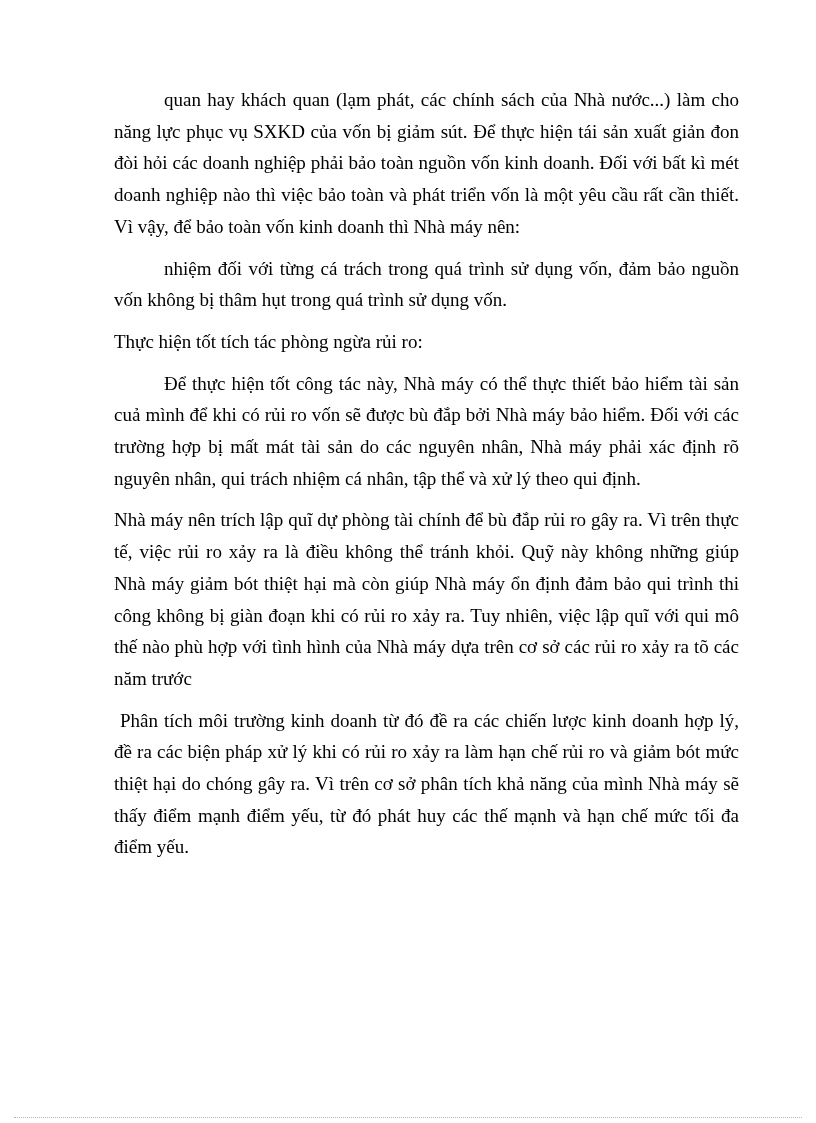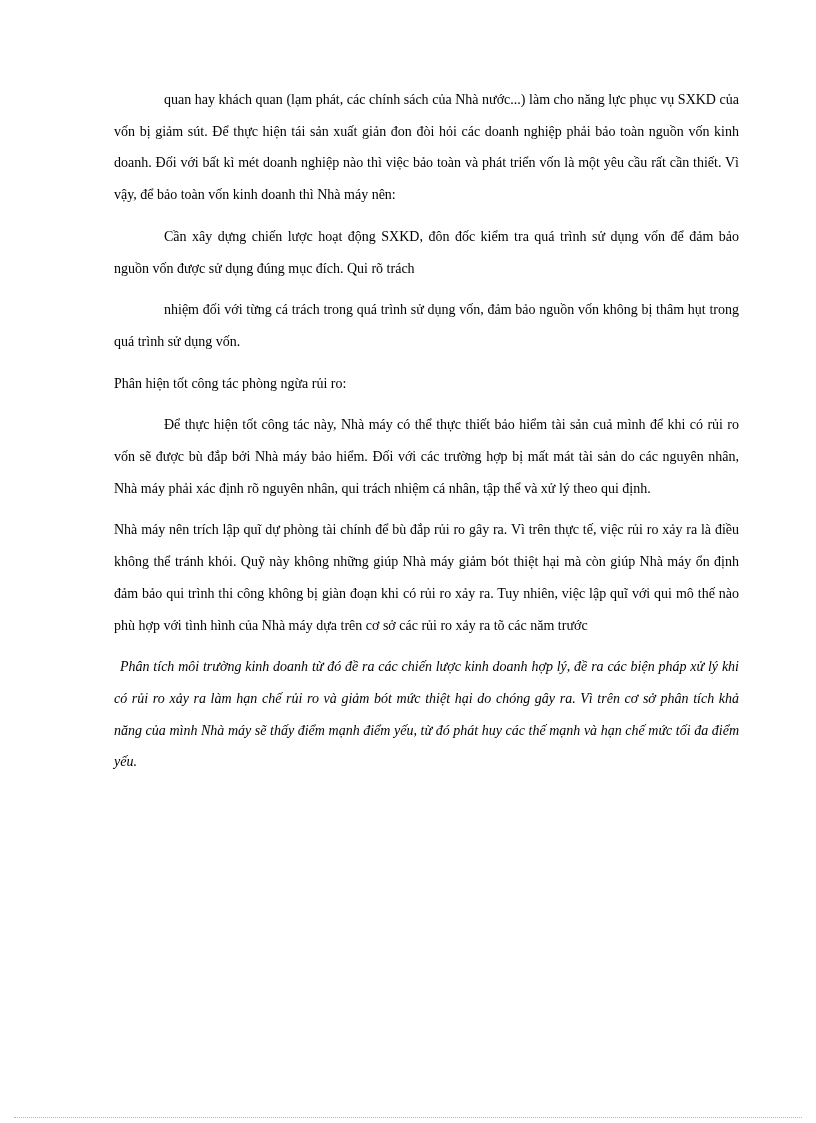--- a/index.html
+++ b/index.html
@@ -14,54 +14,52 @@
     background: #ffffff;
     overflow: hidden;
     font-family: "Liberation Serif", "DejaVu Serif", serif;
     color: #000000;
   }
   .doc-body {
     position: absolute;
     top: 84px;
     left: 114px;
     width: 625px;
-    font-size: 14px;
+    font-size: 19px;
     line-height: 31.7px;
     text-align: justify;
   }
   .doc-body p {
     margin: 0 0 10px 0;
     padding: 0;
   }
   .p-indent {
     text-indent: 50px;
   }
   .p-flush {
     text-indent: 0;
   }
   .p-space {
     text-indent: 6px;
-    font-style: italic;
   }
   .page-bottom-divider {
     position: absolute;
     left: 14px;
     right: 14px;
     top: 1117px;
     height: 0;
     border-top: 1px dotted #b3b3b3;
   }
 </style>
 </head>
 <body>
 
 <div class="page">
   <div class="doc-body">
     <p class="p-indent">quan hay khách quan (lạm phát, các chính sách của Nhà nước...) làm cho năng lực phục vụ SXKD của vốn bị giảm sút. Để thực hiện tái sản xuất giản đon đòi hỏi các doanh nghiệp phải bảo toàn nguồn vốn kinh doanh. Đối với bất kì mét doanh nghiệp nào thì việc bảo toàn và phát triển vốn là một yêu cầu rất cần thiết.  Vì vậy,  để bảo toàn vốn kinh  doanh thì Nhà máy nên:</p>
-    <p class="p-indent">Cần xây dựng chiến lược hoạt động SXKD, đôn đốc kiểm tra quá trình sử dụng vốn để đảm bảo nguồn vốn được sử dụng đúng mục đích. Qui rõ trách</p>
     <p class="p-indent">nhiệm đối với từng cá trách trong quá trình sử dụng vốn, đảm bảo nguồn vốn không bị thâm hụt trong quá trình sử dụng vốn.</p>
-    <p class="p-flush">Phân hiện tốt công tác phòng ngừa rủi ro:</p>
+    <p class="p-flush">Thực hiện tốt tích tác phòng ngừa rủi ro:</p>
     <p class="p-indent">Để thực hiện tốt công tác này, Nhà máy có thể thực thiết bảo hiểm tài sản cuả mình để khi có rủi ro vốn sẽ được bù đắp bởi Nhà máy bảo hiểm. Đối với các trường hợp bị mất mát tài sản do các nguyên nhân, Nhà máy phải xác định rõ nguyên nhân, qui trách nhiệm cá nhân, tập thể và xử lý theo qui định.</p>
     <p class="p-flush">Nhà máy nên trích lập quĩ dự phòng tài chính để bù đắp rủi ro gây ra. Vì trên thực tế, việc rủi ro xảy ra là điều không thể tránh khỏi. Quỹ này không những giúp Nhà máy giảm bót thiệt hại mà còn giúp Nhà máy ổn định đảm bảo qui trình thi công không bị giàn đoạn khi có rủi ro xảy ra. Tuy nhiên, việc lập quĩ với qui mô thế nào phù hợp với tình hình của Nhà máy dựa trên cơ sở các rủi ro xảy ra tõ các năm trước</p>
     <p class="p-space">Phân tích môi trường kinh doanh từ đó đề ra các chiến lược kinh doanh hợp lý, đề ra các biện pháp xử lý khi có rủi ro xảy ra làm hạn chế rủi ro và giảm bót mức thiệt hại do chóng gây ra. Vì trên cơ sở phân tích khả năng của mình Nhà máy sẽ thấy điểm mạnh điểm yếu, từ đó phát huy các thế mạnh và hạn chế mức tối đa điểm yếu.</p>
   </div>
   <div class="page-bottom-divider"></div>
 </div>
 
 </body></html>

